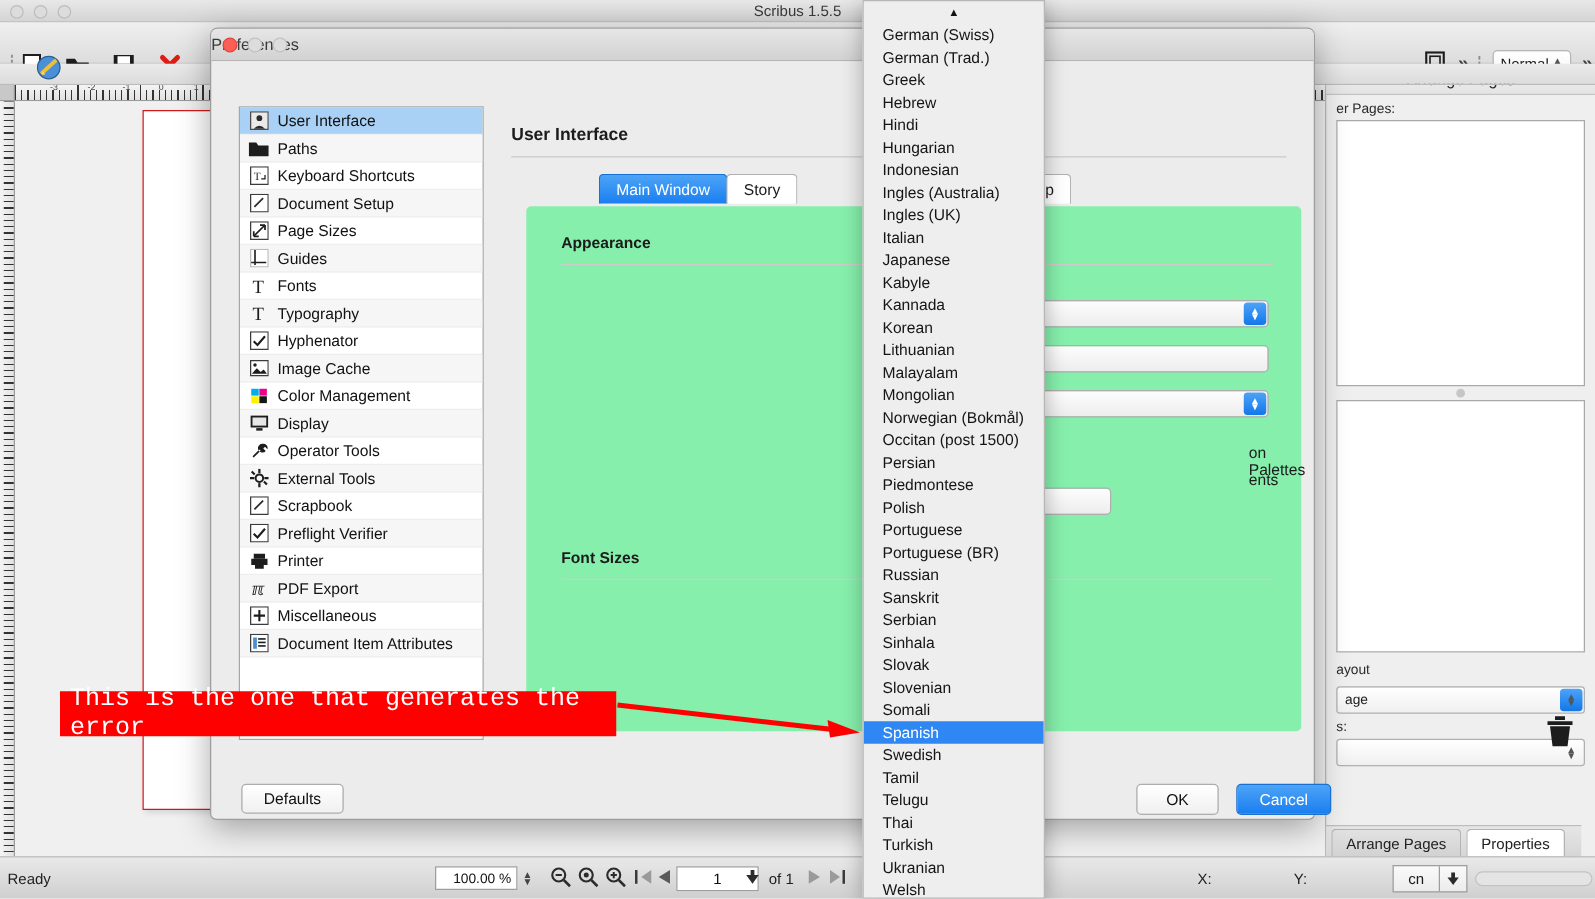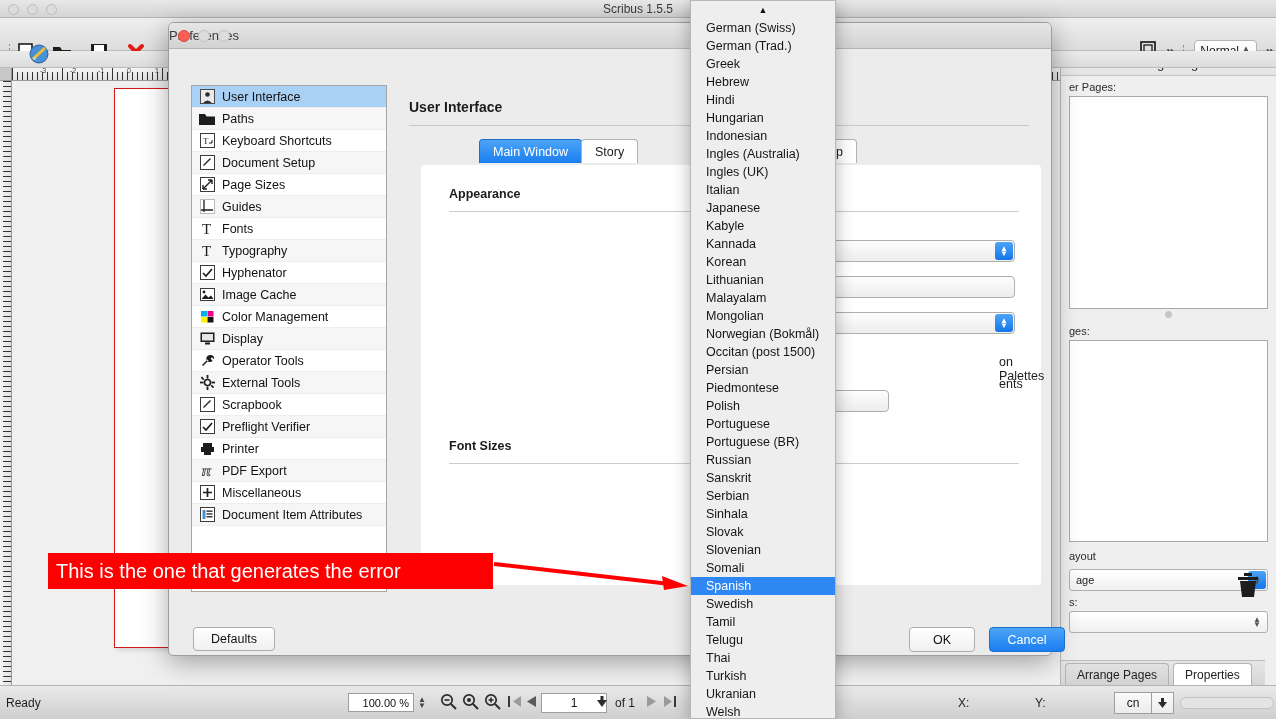--- a/index.html
+++ b/index.html
@@ -165,21 +165,21 @@
   .pane-title { position:absolute; left:240px; top:50px; font-size:14px; font-weight:bold; color:#1b1b1b; }
   .pane-rule { position:absolute; left:240px; top:76px; width:620px; height:1px; background:#c9c9c9; }
 
   .tabs { position:absolute; left:240px; top:90px; width:620px; height:26px; display:flex; }
   .tab { height:24px; line-height:24px; padding:0 13px; font-size:12.5px; color:#1a1a1a;
          border:1px solid #b2b2b2; border-bottom:none; border-radius:4px 4px 0 0;
          background:#ffffff; margin-right:-1px; }
   .tab.active { background:linear-gradient(#4da4f7,#1a7ef0); color:#fff; border-color:#1870d0; }
 
   .group-box { position:absolute; left:252px; top:116px; width:620px; height:420px;
-               background:#ffffff; border-radius:4px; }
+               background:#86efac; border-radius:4px; }
   .grp-head { position:absolute; font-size:12.5px; font-weight:bold; color:#1b1b1b; }
   .grp-rule { position:absolute; height:1px; background:#cccccc; }
   .frm-label { position:absolute; font-size:12.5px; color:#1b1b1b; text-align:right; }
   .frm-combo { position:absolute; height:22px; border:1px solid #aeaeae; border-radius:4px;
                background:linear-gradient(#fdfdfd,#ededed); }
   .frm-combo .btn { position:absolute; right:1px; top:1px; width:18px; height:18px;
                border-radius:3px; background:linear-gradient(#4ea3f7,#1277ea);
                display:flex; align-items:center; justify-content:center; }
   .chk-txt { position:absolute; font-size:12.5px; color:#1b1b1b; }
 
@@ -198,21 +198,21 @@
   }
   .lang-arrow { height:18px; display:flex; align-items:center; justify-content:center;
                 font-size:9px; color:#111; }
   .lang-item { height:18px; line-height:18px; padding-left:15px; font-size:12.5px; color:#151515;
                white-space:nowrap; }
   .lang-item.sel { background:#2f87f3; color:#ffffff; }
 
   
   .anno-box { position:absolute; left:48px; top:553px; width:445px; height:36px;
               background:#ff0000; display:flex; align-items:center; padding-left:8px; }
-  .anno-txt { color:#ffffff; font-size:20px; font-family:Liberation Sans, sans-serif; }
+  .anno-txt { color:#ffffff; font-size:20px; font-family:Liberation Mono, monospace; }
   .anno-arrow { position:absolute; left:492px; top:560px; width:200px; height:36px; }
 </style>
 </head>
 <body>
 
 <div id="root">
 
   <div class="ruler-corner"></div>
   <div class="hruler">
     <div class="hticks"></div>
@@ -230,21 +230,20 @@
     <div class="page-red">
       <div class="page-blue"></div>
     </div>
   </div>
 
   <div class="right-dock">
     <div class="dock-title">Arrange Pages</div>
     <div class="dock-label">er Pages:</div>
     <div class="dock-list" style="height:213px"></div>
     <div class="dock-dragdot"></div>
-    <div class="dock-label">ges:</div>
     <div class="dock-list" style="height:202px"></div>
     <div class="dock-label" style="padding-top:8px">ayout</div>
     <div class="dock-combo" style="margin-top:4px">
       <span>age</span>
       <span class="combo-btn-blue">
         <span class="stepper-glyph">
             <span>▲</span>
             <span>▼</span>
           </span>
       </span>

